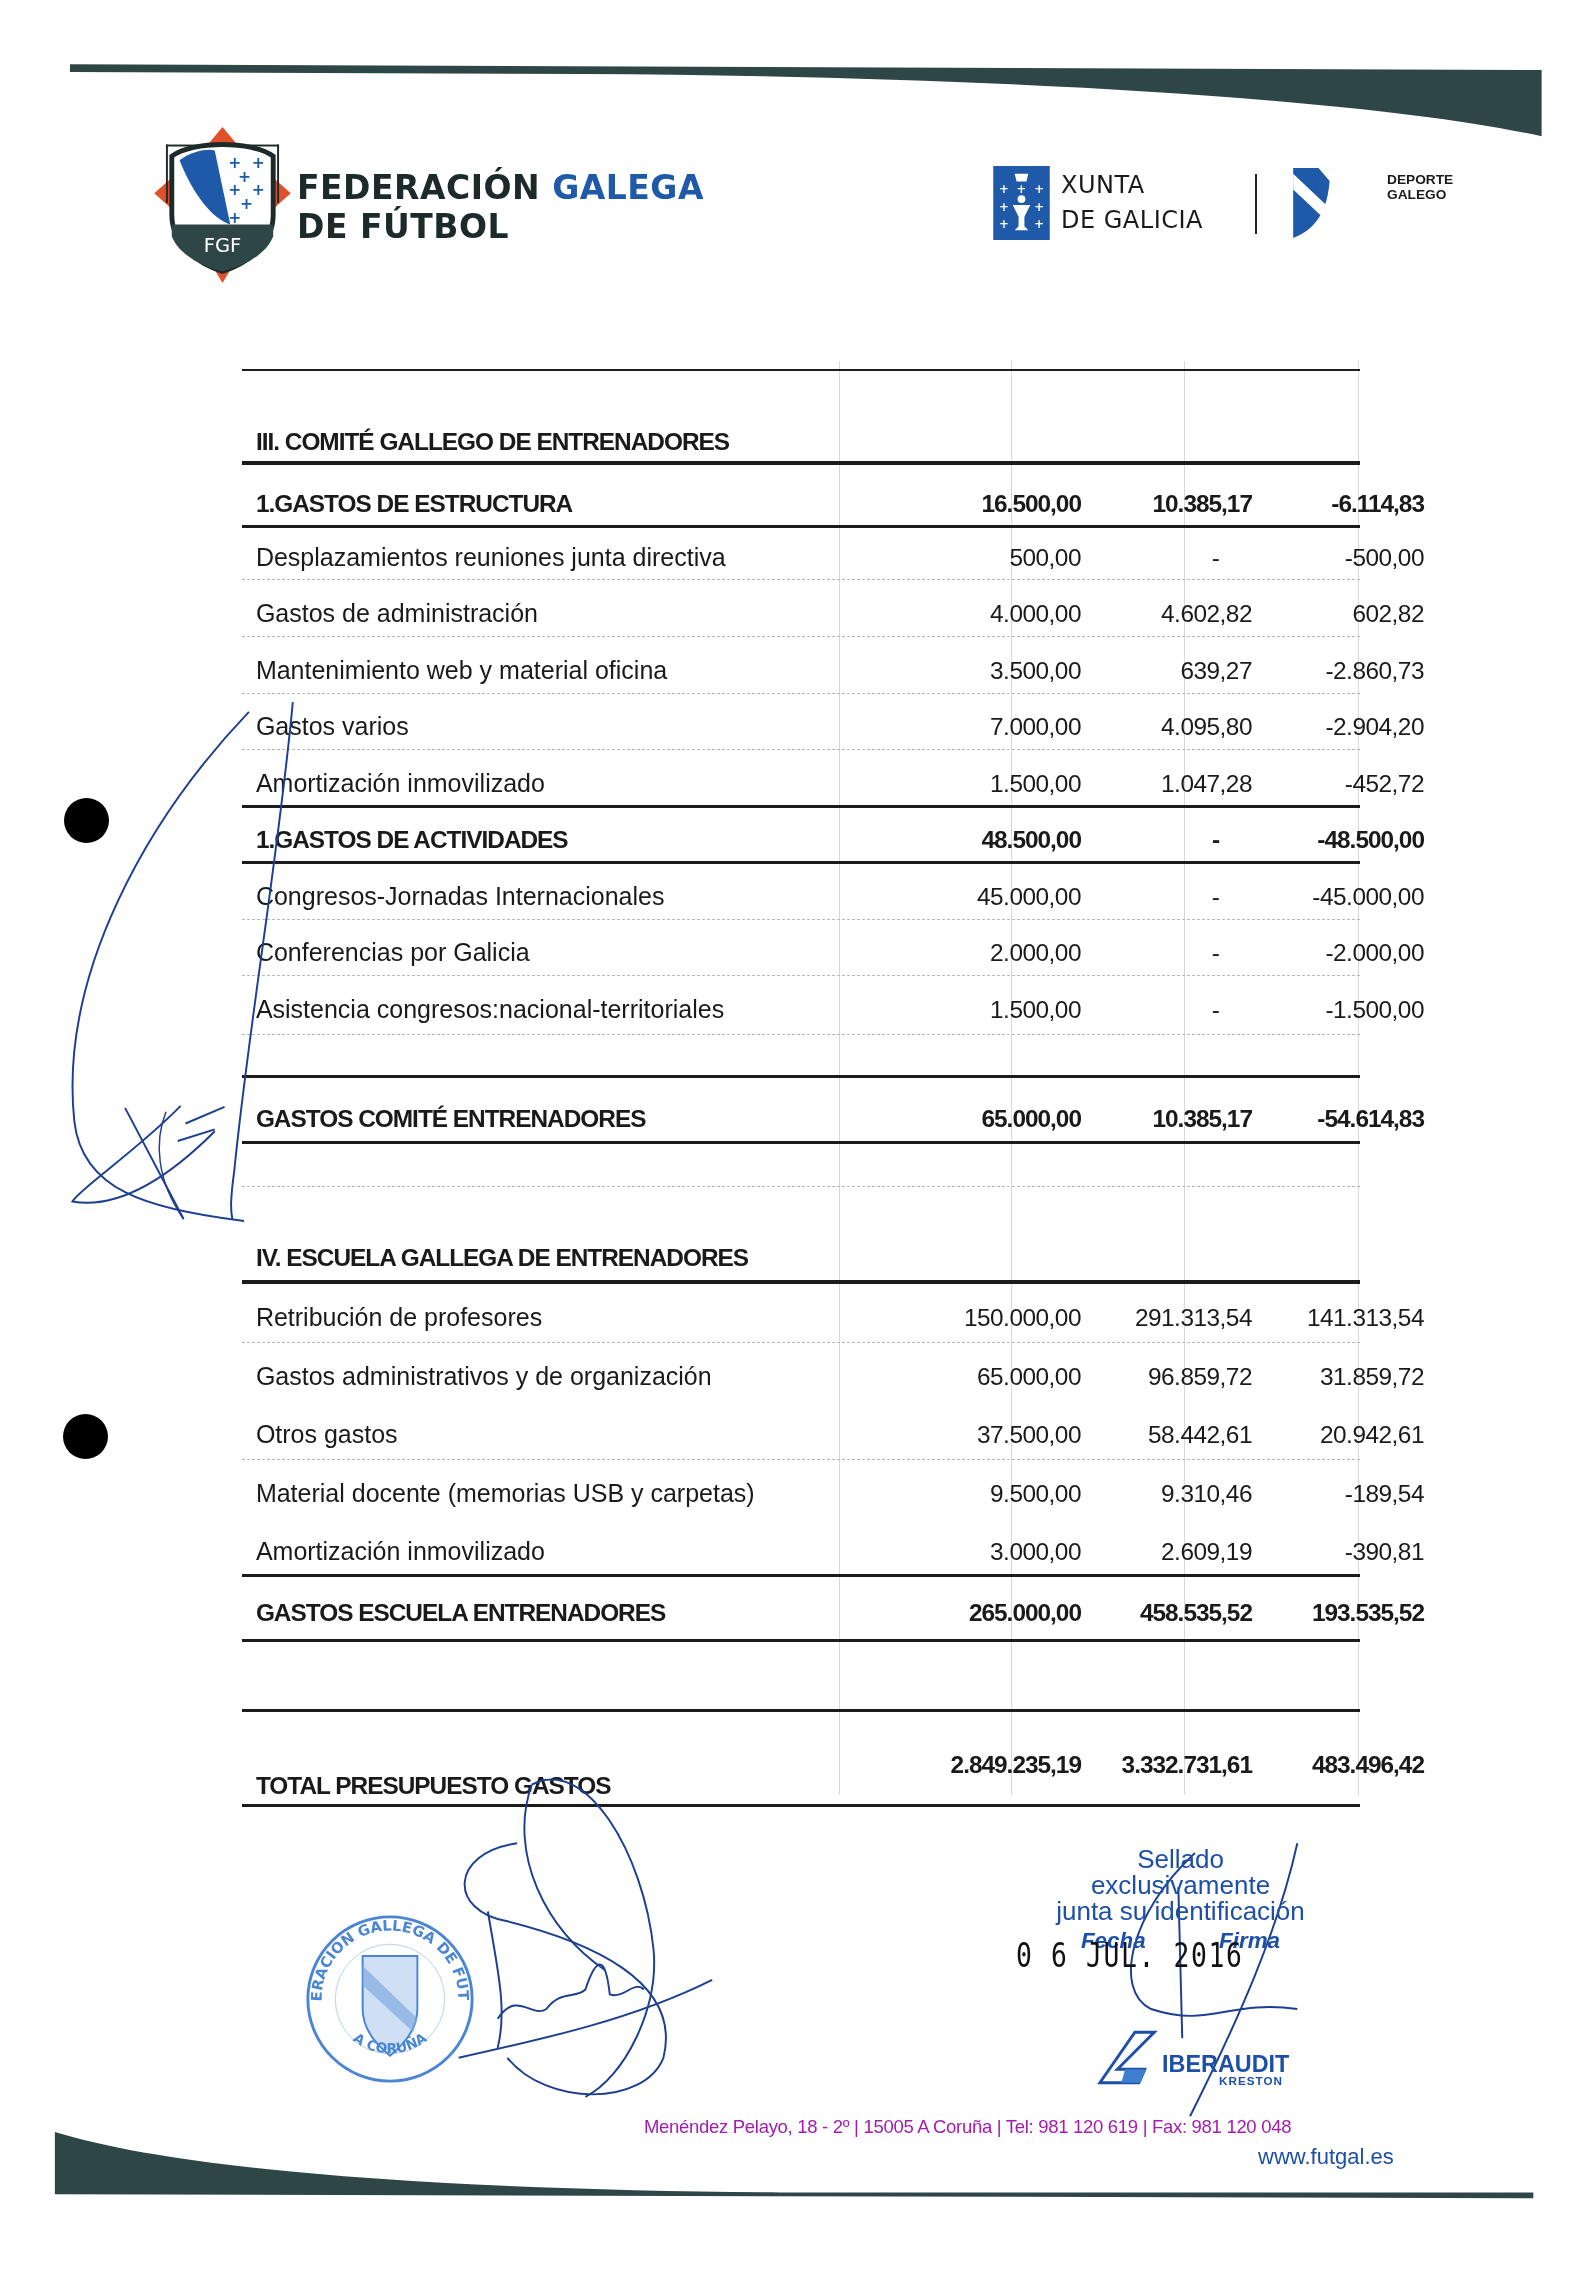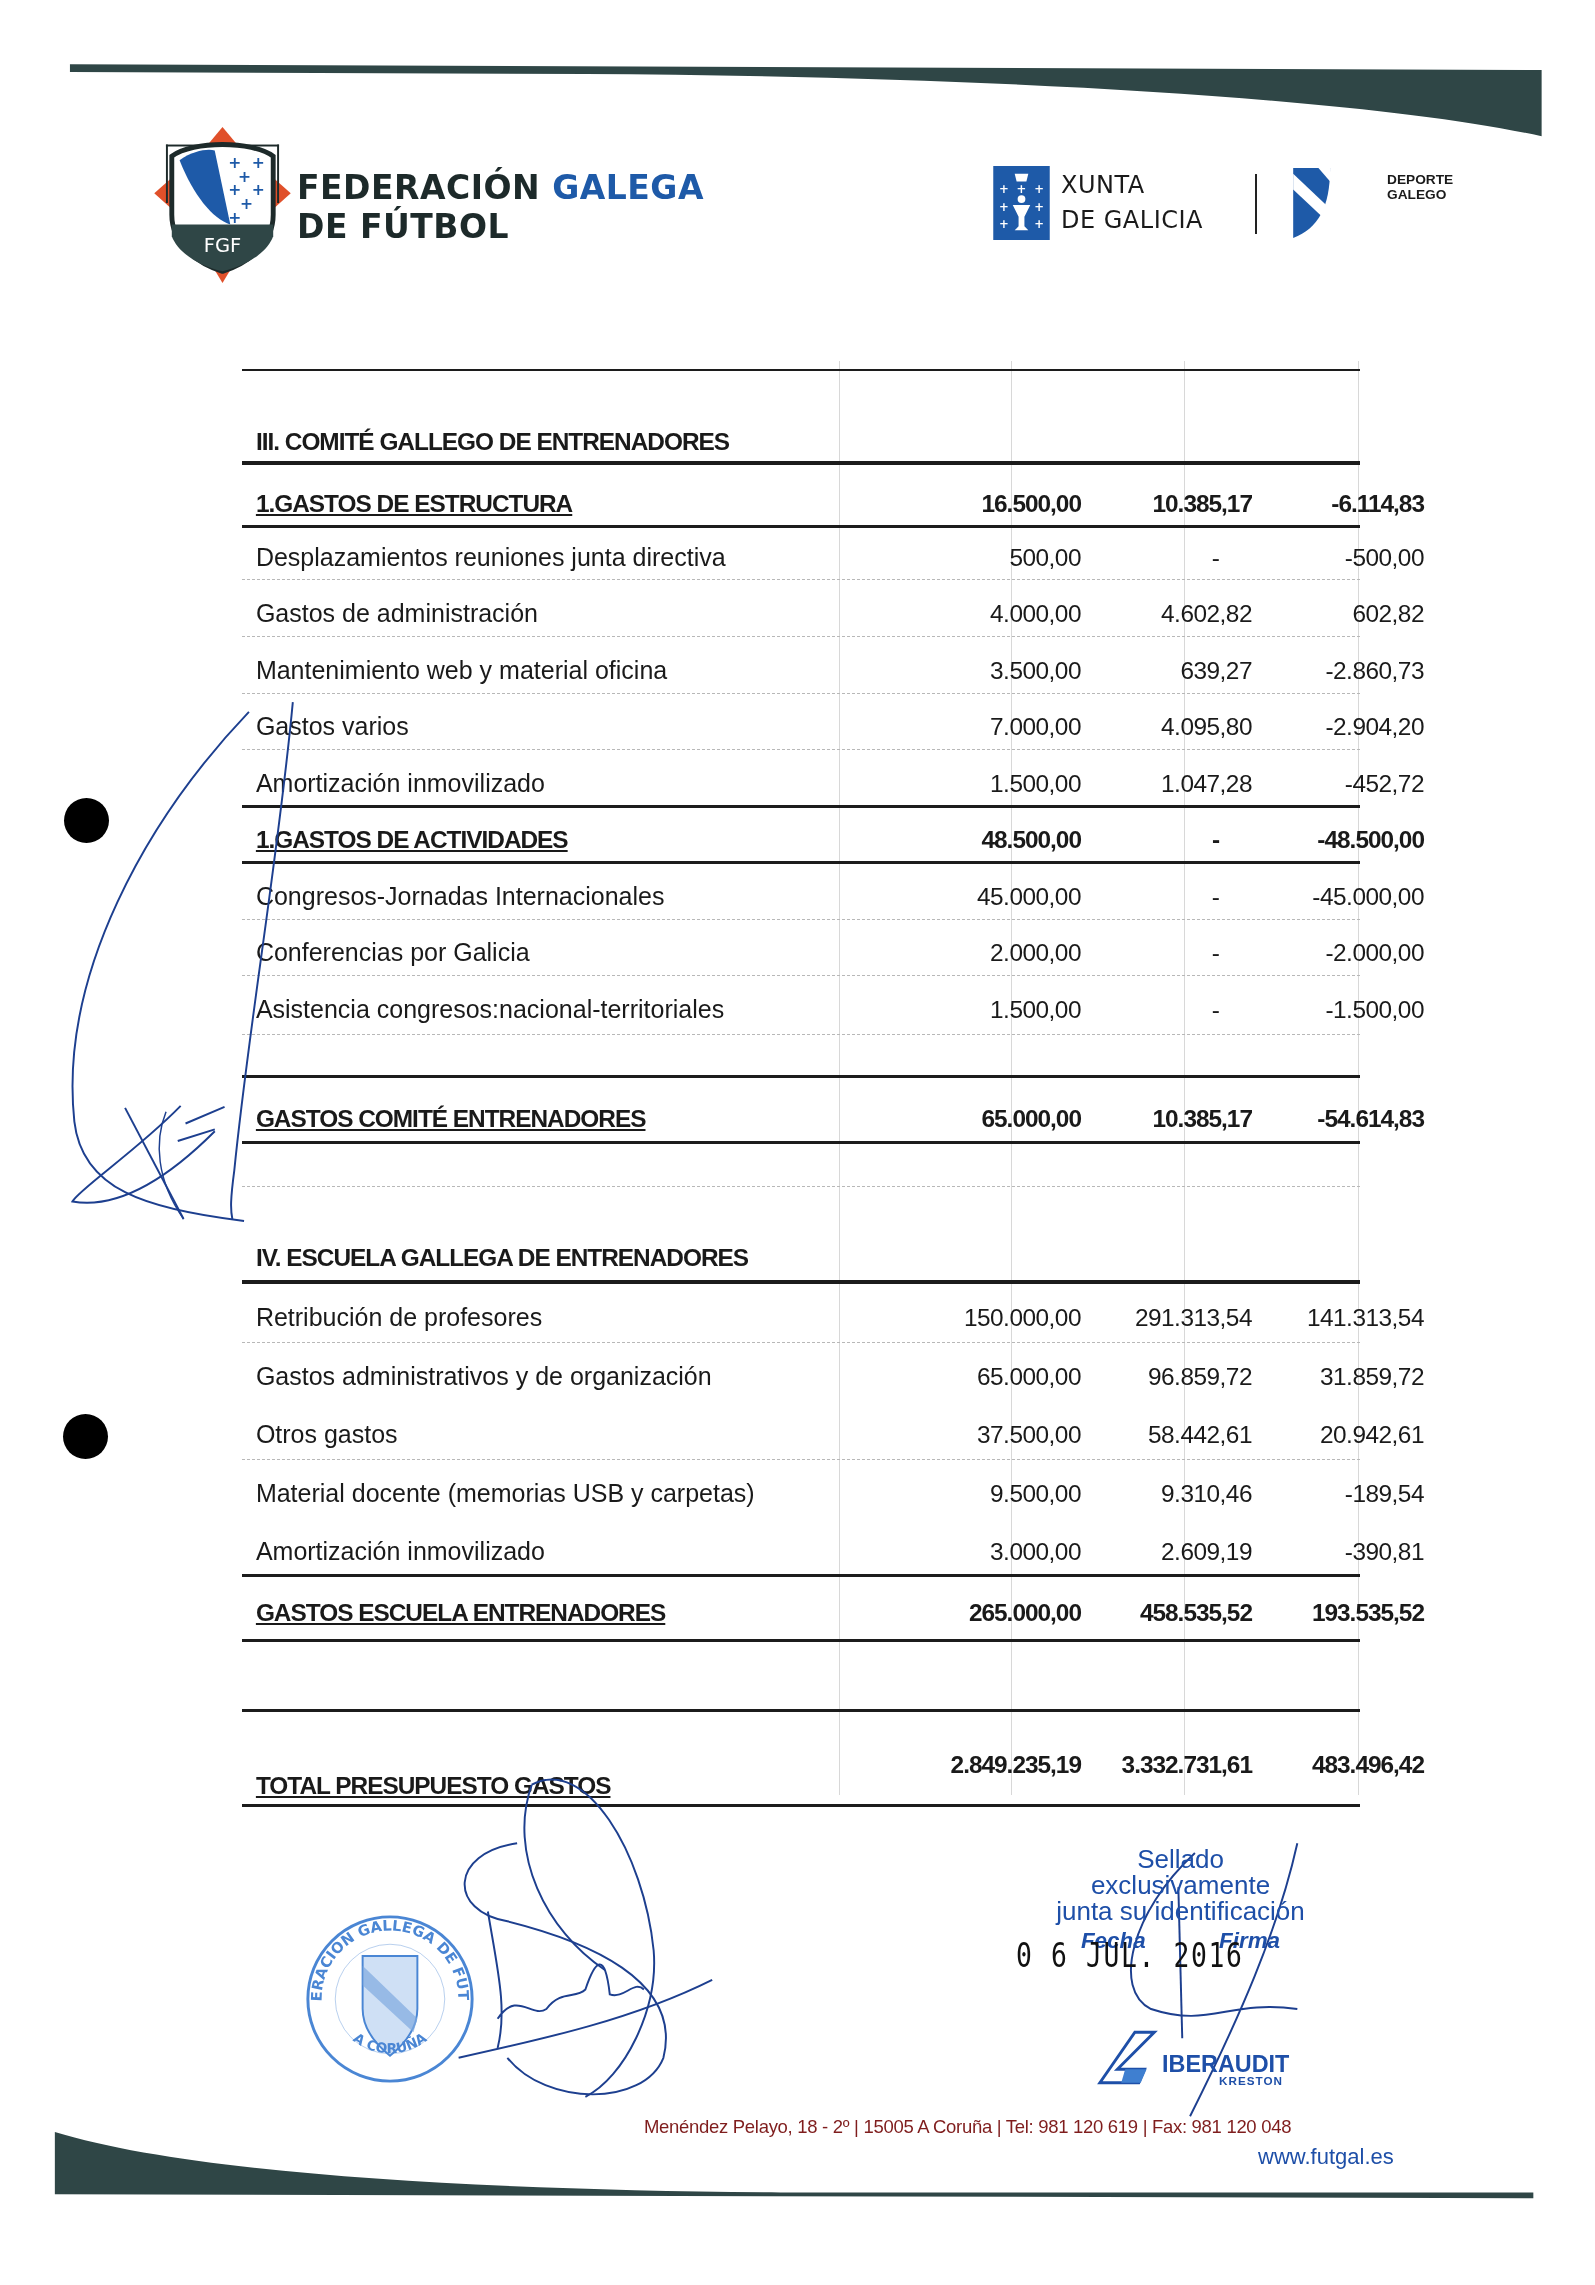--- a/index.html
+++ b/index.html
@@ -29,34 +29,34 @@
   .rule.dotted { height: 0; border-top: 1px dashed #b8b8b8; }
   .row { position: absolute; left: 0; width: 1118px; height: 39px; }
   .row .lbl { position: absolute; left: 5.9px; bottom: 3.9px; font-size: 25px; white-space: nowrap; margin-left: 8px; }
   .row .c { position: absolute; bottom: 3.9px; font-size: 24.4px; text-align: right; width: 166px; white-space: nowrap;
     font-family: "Liberation Sans Narrow", "Liberation Sans", sans-serif; letter-spacing: -0.5px; }
   .row .c1 { left: 673px; }
   .row .c2 { left: 844px; }
   .row .c3 { left: 1190px; }
   .row .c3 { left: 1016px; }
   .row.bold .lbl, .row.bold .c { font-weight: bold; letter-spacing: -1px; }
-  .row.bold .lbl { font-size: 24.4px; text-decoration: underline; }
+  .row.bold .lbl { font-size: 24.4px; }
   .row.section .lbl { font-weight: bold; font-size: 24.4px; letter-spacing: -1px; }
   .row .c.dash { text-align: center; width: 59px; }
   .row .c2.dash { left: 944px; }
 
   
   .stamp-text { left: 1049px; top: 1846px; color: #1e4fa8; font-size: 26px; line-height: 26px; text-align: center; width: 263px; }
   .stamp-text .f { font-style: italic; font-weight: bold; font-size: 22.4px; color: #1e4fa8; }
   .stamp-date { left: 1016px; top: 1936px; font-family: "DejaVu Sans Mono", monospace; font-size: 33px;
     letter-spacing: 2px; color: #111; transform: scaleX(0.8); transform-origin: left; }
   .iberaudit { left: 1162px; top: 2051px; font-weight: bold; font-size: 23.4px; color: #1e4fa8; }
   .kreston { left: 1219px; top: 2074px; font-size: 11.7px; color: #1e4fa8; letter-spacing: 1px; font-weight: bold; }
 
-  .footer-addr { left: 644px; top: 2116px; font-size: 18.5px; color: #7f1d1d; white-space: nowrap;
+  .footer-addr { left: 644px; top: 2116px; font-size: 18.5px; color: #a21caf; white-space: nowrap;
     letter-spacing: -0.3px; }
   .footer-web { left: 1258px; top: 2144px; font-size: 22px; color: #1e4fa8; }
   .hole { width: 45px; height: 45px; background: #000; border-radius: 50%; }
 </style>
 </head>
 <body>
 
 <svg id="top-band" class="abs" width="1596" height="146" viewBox="0 0 1636 150">
   <path d="M70 66 L1582 72 L1582 140 C1400 100 1000 78 600 76 L70 74 Z" fill="#2f4646"></path>
 </svg>

